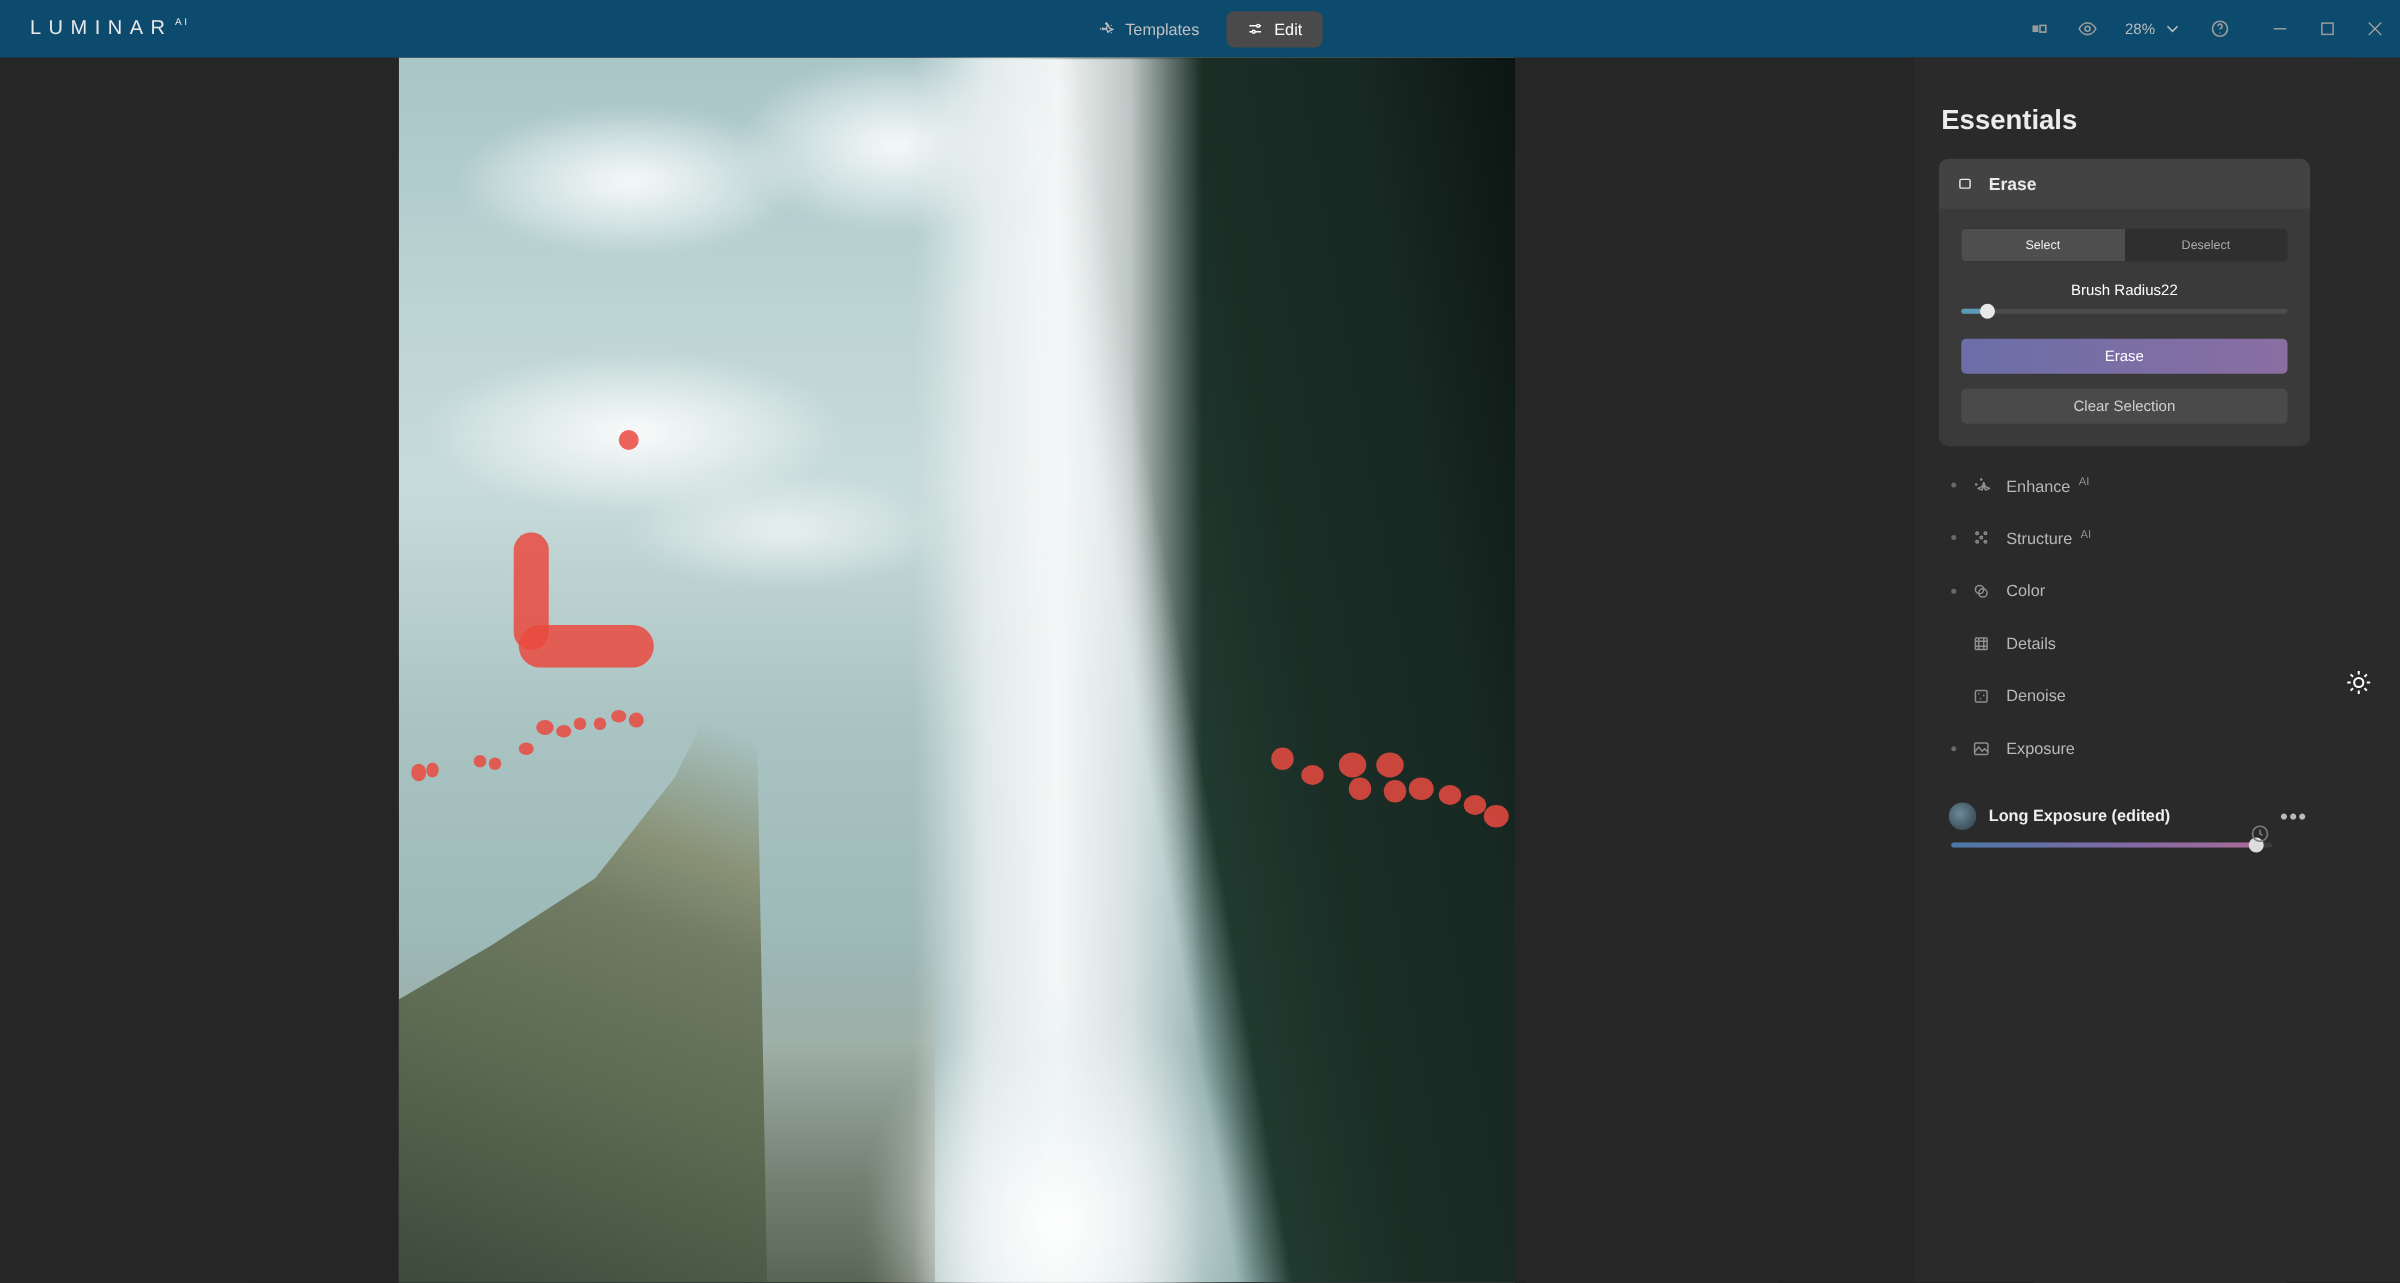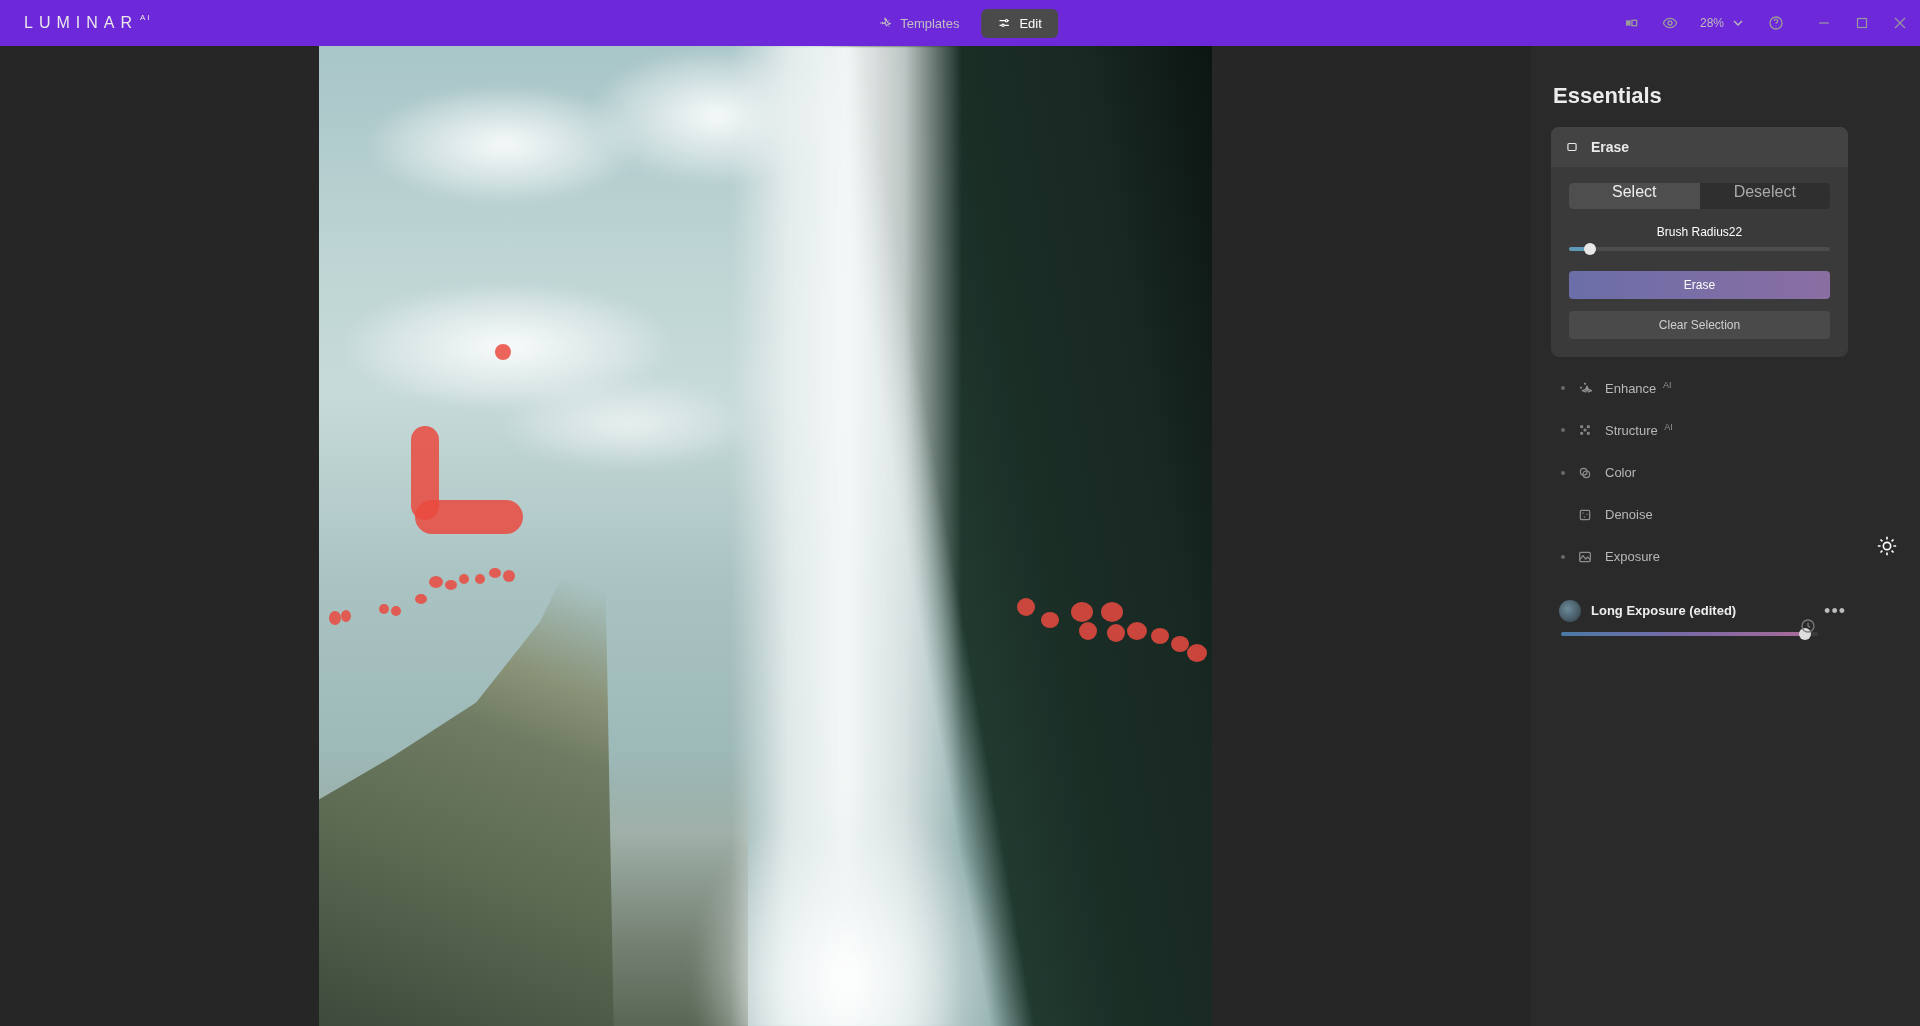--- a/index.html
+++ b/index.html
@@ -1,20 +1,20 @@
 <!DOCTYPE html>
 <html><head>
 <meta charset="utf-8">
 <style>
   * { margin: 0; padding: 0; box-sizing: border-box; font-family: 'Segoe UI', -apple-system, sans-serif; -webkit-font-smoothing: antialiased; }
   html, body { width: 100%; height: 100%; background: #1a1a1a; color: #e0e0e0; overflow: hidden; user-select: none; }
   .app { display: flex; flex-direction: column; width: 100%; height: 100%; background: #2a2a2a; }
 
   
-  .topbar { height: 46px; display: flex; align-items: center; padding: 0 14px 0 24px; background: #6d28d9; position: relative; }
+  .topbar { height: 46px; display: flex; align-items: center; padding: 0 14px 0 24px; background: #0c4a6e; position: relative; }
   .logo { font-size: 16px; letter-spacing: 6px; color: #e8e8e8; font-weight: 400; display: flex; align-items: center; }
   .logo sup { font-size: 8px; letter-spacing: 2px; margin-left: 2px; position: relative; top: -6px; }
   .top-center { position: absolute; left: 50%; transform: translateX(-50%); display: flex; align-items: center; gap: 6px; }
   .top-btn { display: flex; align-items: center; gap: 8px; padding: 7px 16px; border-radius: 6px; color: #c0c0c0; font-size: 13px; cursor: pointer; }
   .top-btn.active { background: #4a4a4a; color: #fff; }
   .top-btn svg { width: 14px; height: 14px; }
   .top-right { margin-left: auto; display: flex; align-items: center; gap: 22px; color: #9a9a9a; }
   .top-right .ico { display:flex; align-items:center; justify-content:center; cursor:pointer; }
   .top-right svg { width: 16px; height: 16px; }
   .zoom { display:flex; align-items:center; gap:6px; font-size:12px; color:#bdbdbd; cursor:pointer; }
@@ -38,21 +38,21 @@
   
   .right { width: 345px; background: #2a2a2a; display: flex; flex-direction: column; padding: 18px 12px 0 20px; position: relative; }
   .panel-title { font-size: 22px; font-weight: 600; color: #ececec; margin: 4px 0 18px 2px; }
 
   .card { background: #3a3a3a; border-radius: 8px; overflow: hidden; margin-bottom: 10px; }
   .card-header { display:flex; align-items:center; gap:12px; padding: 12px 14px; color:#eaeaea; font-size:14px; font-weight:600; background:#434343; }
   .card-header svg { width:14px; height:14px; }
   .card-body { padding: 16px 18px 18px; }
 
   .seg { display:flex; background:#2f2f2f; border-radius:4px; overflow:hidden; height:26px; margin-bottom:16px; }
-  .seg div { flex:1; display:flex; align-items:flex-start; justify-content:center; font-size:16px; color:#aaa; cursor:pointer; }
+  .seg div { flex:1; display:flex; align-items:center; justify-content:center; font-size:10px; color:#aaa; cursor:pointer; }
   .seg div.on { background:#4e4e4e; color:#eee; }
 
   .slider-row { margin-bottom: 20px; }
   .slider-lbl { display:flex; justify-content:center; font-size:12px; color:#ffffff; margin-bottom:8px; }
   .slider-track { position:relative; height:4px; background:#4c4c4c; border-radius:2px; }
   .slider-fill { position:absolute; left:0; top:0; bottom:0; background:#5e9ab8; border-radius:2px; }
   .slider-thumb { position:absolute; top:50%; width:12px; height:12px; background:#e8e8e8; border-radius:50%; transform:translate(-50%,-50%); }
 
   .btn-primary { width:100%; height:28px; border-radius:4px; background: linear-gradient(90deg, #6b6ea8 0%, #8a6ea2 100%); color:#fff; font-size:12px; display:flex; align-items:center; justify-content:center; cursor:pointer; margin-bottom:12px; }
   .btn-secondary { width:100%; height:28px; border-radius:4px; background:#4a4a4a; color:#cfcfcf; font-size:12px; display:flex; align-items:center; justify-content:center; cursor:pointer; }
@@ -269,20 +269,30 @@
                     <circle cx="10" cy="10" r="5"></circle>
                     <circle cx="14" cy="14" r="5"></circle>
                   </svg>
                 </span>
                 <span>Color</span>
               </div>
               <div class="tool-item no-dot">
                 <span class="dot"></span>
                 <span class="ticon">
                   <svg viewBox="0 0 24 24" fill="none" stroke="currentColor" stroke-width="1.8">
+                    <rect x="5" y="5" width="14" height="14" rx="1"></rect>
+                    <path d="M9 5v14M15 5v14M5 9h14M5 15h14"></path>
+                  </svg>
+                </span>
+                <span>Details</span>
+              </div>
+              <div class="tool-item no-dot">
+                <span class="dot"></span>
+                <span class="ticon">
+                  <svg viewBox="0 0 24 24" fill="none" stroke="currentColor" stroke-width="1.8">
                     <rect x="5" y="5" width="14" height="14" rx="2"></rect>
                     <circle cx="9" cy="9" r="1" fill="currentColor" stroke="none"></circle>
                     <circle cx="15" cy="11" r="1" fill="currentColor" stroke="none"></circle>
                     <circle cx="11" cy="15" r="1" fill="currentColor" stroke="none"></circle>
                   </svg>
                 </span>
                 <span>Denoise</span>
               </div>
               <div class="tool-item">
                 <span class="dot"></span>

